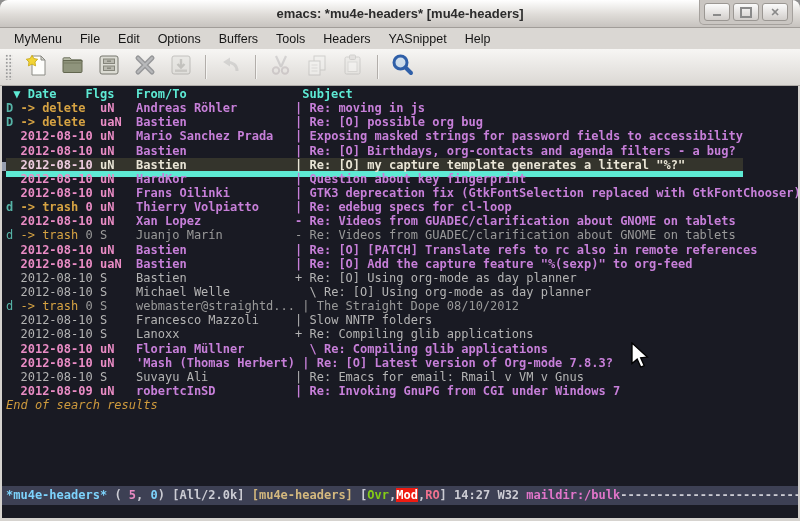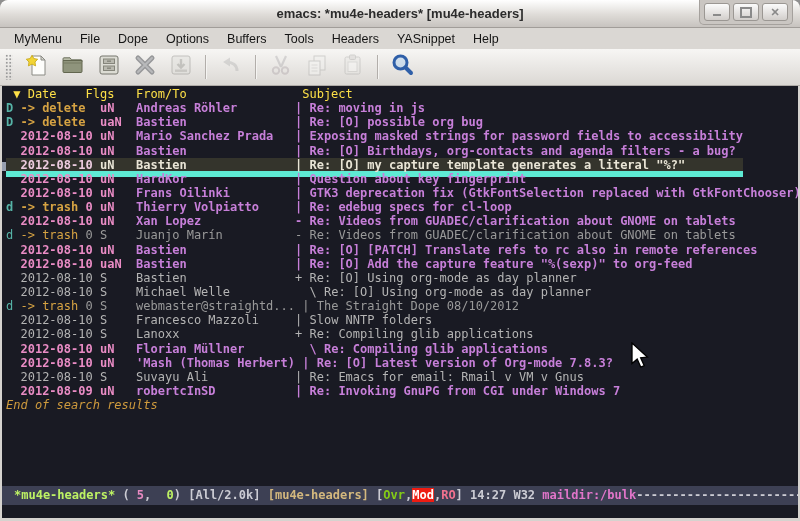--- a/index.html
+++ b/index.html
@@ -24,38 +24,38 @@
   .grip{width:8px;height:26px;margin:0 6px 0 3px;background-image:radial-gradient(#9a9a9a 1px,transparent 1.2px);background-size:3.5px 3.5px;}
   .tbtn{width:30px;height:30px;display:flex;align-items:center;justify-content:center;margin:0 3px;}
   .tbtn.disabled{opacity:.38;filter:grayscale(55%);}
   .tsep{width:1px;height:24px;background:#b2aeaa;border-right:1px solid #f5f4f2;margin:0 6px;}
 
   
   .content{position:absolute;top:86px;left:2px;right:2px;bottom:3px;background:#191a23;overflow:hidden;
            font-family:"DejaVu Sans Mono",monospace;font-size:12px;line-height:14.15px;}
   .bufferlines{position:absolute;top:1px;left:4px;right:0;}
   .line{white-space:pre;height:14.15px;}
-  .hdrline{color:#fde047;font-weight:normal;}
+  .hdrline{color:#5eead4;font-weight:bold;}
   .r-unread{font-weight:bold;color:#c77fd9;}
   .r-unread .dt,.r-unread .fl{color:#ea8cc5;}
   .r-seen{color:#b4b4b4;}
   .r-dim{color:#9a9a9a;}
   .mk{color:#56b3a7;}
   .tg{color:#d6a343;}
   .r-dim .tg{font-weight:normal;}
   .r-hl{font-weight:bold;color:#e9e5d6;}
   .r-hl .dt{color:#edccdf;}
   .hl-band{display:inline-block;vertical-align:top;white-space:pre;background:#34342c;border-bottom:6px solid #5eead4;height:13.6px;}
   .eob{color:#cf9b3d;font-style:italic;white-space:pre;}
   .text-cursor{position:absolute;left:0;width:4px;height:9px;background:#98a0b0;}
 
   
   .modeline{position:absolute;left:0;right:0;bottom:13px;height:19px;background:#3d4054;color:#ccccd4;
             font-weight:bold;white-space:pre;line-height:19px;padding-left:4px;overflow:hidden;}
-  .ml-blue{color:#bef264;margin-left:8px;} .ml-pink{color:#e88ac2;} .ml-tan{color:#d4b87e;} .ml-teal{color:#84cc16;}
+  .ml-blue{color:#7dd3fc;} .ml-pink{color:#e88ac2;} .ml-tan{color:#d4b87e;} .ml-teal{color:#84cc16;}
   .ml-rose{color:#f2728f;} .ml-magenta{color:#e175ca;} .ml-mod{background:#ee1c12;color:#ffffff;}
   .echo{position:absolute;left:0;right:0;bottom:0;height:13px;background:#191a23;}
 
   .mouse-pointer{position:absolute;left:630px;top:342px;width:20px;height:28px;z-index:50;}
 </style>
 </head>
 <body>
 
 <div class="screen">
   <div class="window">
@@ -71,21 +71,21 @@
           </div>
         <div class="winbtn">
             <div class="glyph-close">✕</div>
           </div>
       </div>
     </div>
 
     <div class="menubar" id="menubar">
         <div class="menu-item">MyMenu</div>
         <div class="menu-item">File</div>
-        <div class="menu-item">Dope</div>
+        <div class="menu-item">Edit</div>
         <div class="menu-item">Options</div>
         <div class="menu-item">Buffers</div>
         <div class="menu-item">Tools</div>
         <div class="menu-item">Headers</div>
         <div class="menu-item">YASnippet</div>
         <div class="menu-item">Help</div>
       </div>
 
     <div class="toolbar" id="toolbar">
       <div class="grip"></div>

